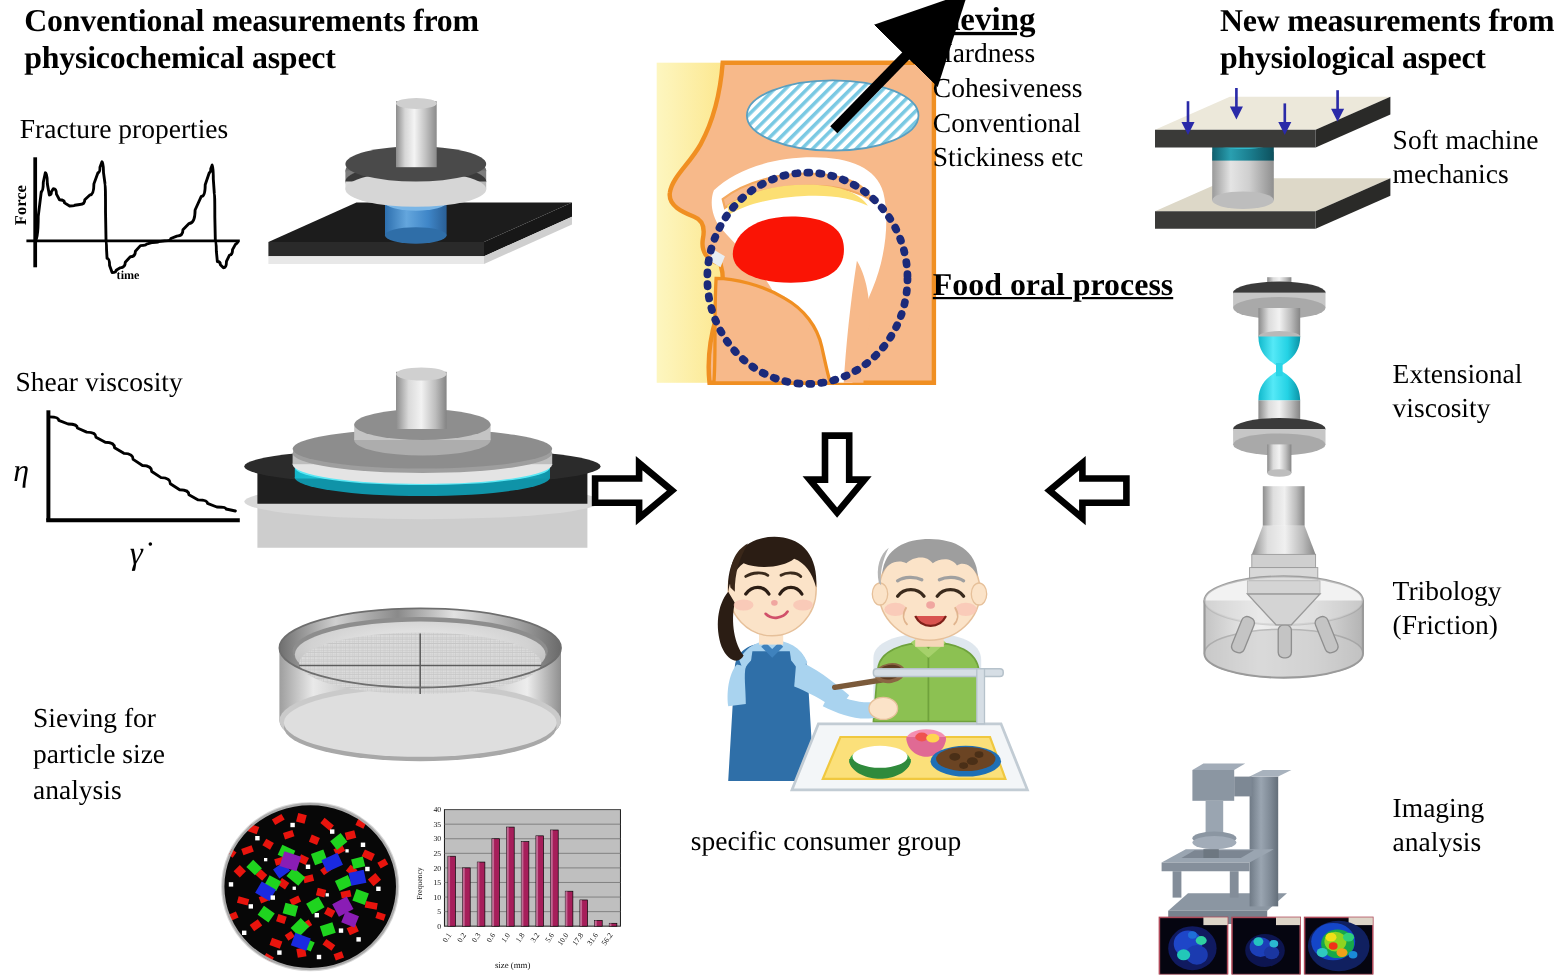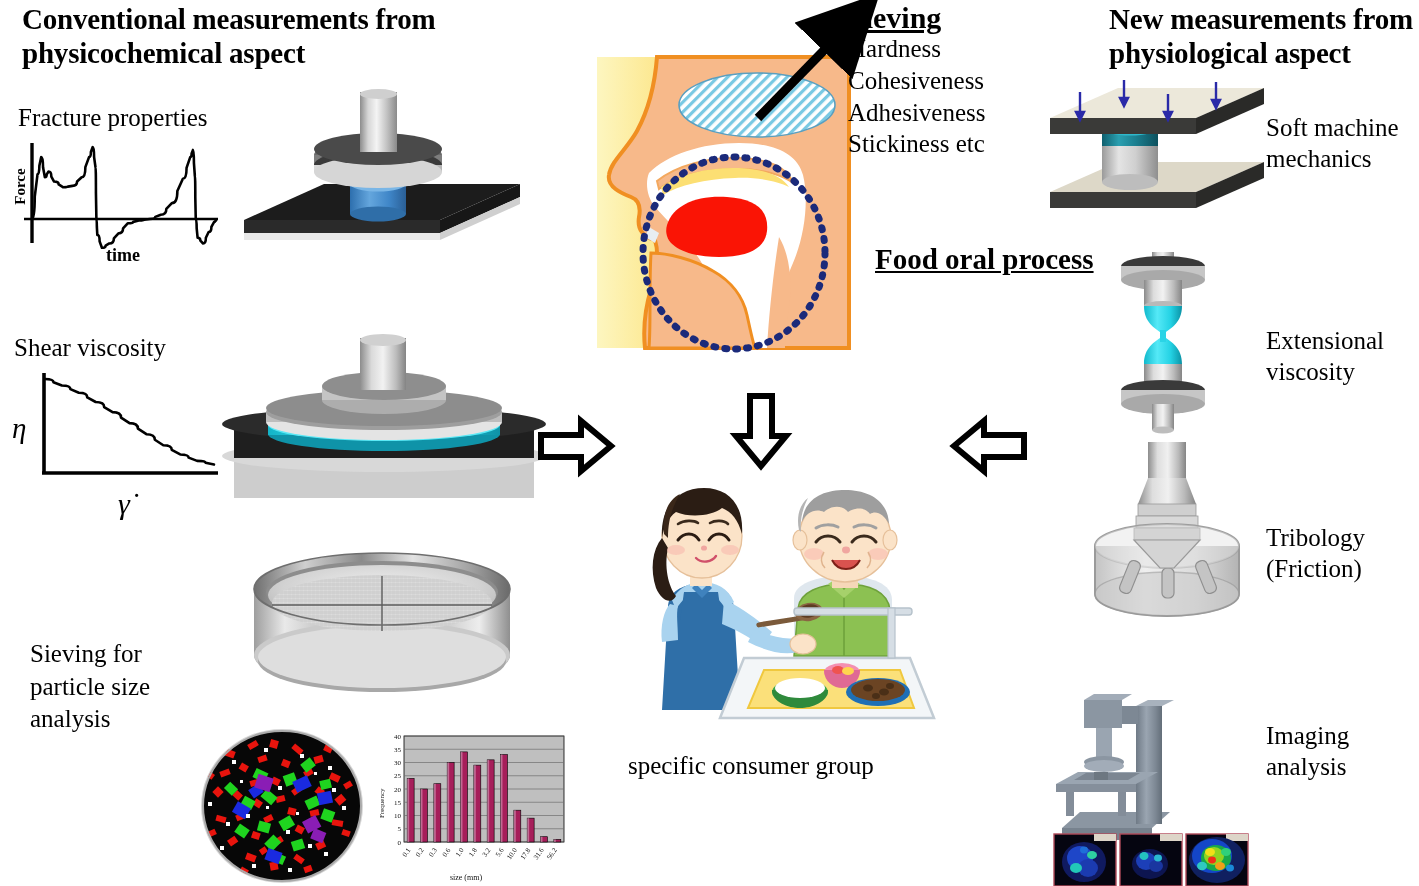--- a/index.html
+++ b/index.html
@@ -46,21 +46,21 @@
 
     <line class="axisline" x1="24" y1="8" x2="24" y2="108" stroke-width="3.4"></line>
 
     <line class="axisline" x1="16" y1="84" x2="210" y2="84" stroke-width="2.4"></line>
 
     <path class="curve" id="fracturePath" d="M24.00,84.00 Q26.76,84.00 26.76,61.68 L29.52,39.36 Q31.36,39.36 31.36,30.72 L33.20,22.08 Q35.04,22.08 35.04,32.16 L36.88,42.24 Q38.72,42.24 38.72,39.36 L40.56,36.48 Q43.32,36.48 43.32,41.52 L46.08,46.56 Q50.68,46.56 50.68,49.44 L55.28,52.32 Q59.88,52.32 59.88,51.60 L64.48,50.88 Q69.08,50.88 69.08,46.56 L73.68,42.24 Q77.36,42.24 77.36,32.16 L81.04,22.08 Q82.88,22.08 82.88,17.04 L84.72,12.00 Q86.10,12.00 86.10,22.08 L87.48,32.16 Q87.94,32.16 87.94,58.08 L88.40,84.00 Q88.86,84.00 88.86,91.92 L89.32,99.84 Q91.62,99.84 91.62,106.32 L93.92,112.80 Q97.60,112.80 97.60,110.64 L101.28,108.48 Q105.88,108.48 105.88,103.44 L110.48,98.40 Q115.08,98.40 115.08,93.36 L119.68,88.32 Q125.20,88.32 125.20,86.88 L130.72,85.44 Q136.24,85.44 136.24,84.72 L141.76,84.00 Q147.28,84.00 147.28,81.84 L152.80,79.68 Q158.32,79.68 158.32,73.92 L163.84,68.16 Q169.36,68.16 169.36,55.92 L174.88,43.68 Q178.56,43.68 178.56,32.88 L182.24,22.08 Q183.62,22.08 183.62,18.48 L185.00,14.88 Q185.92,14.88 185.92,27.84 L186.84,40.80 Q187.30,40.80 187.30,62.40 L187.76,84.00 Q188.68,84.00 188.68,93.36 L189.60,102.72 Q192.36,102.72 192.36,105.60 L195.12,108.48 Q197.88,108.48 197.88,102.72 L200.64,96.96 Q203.40,96.96 203.40,91.92 L206.16,86.88 Q207.08,86.88 207.08,86.16 L208.00,85.44"></path>
   </svg>
 </div>
 <div class="abs" style="left:-10px;top:178px;width:60px;text-align:center;font-size:15px;font-weight:bold;
             transform:rotate(-90deg);">Force</div>
-<div class="abs" style="left:106px;top:245px;font-size:18px;font-weight:bold;">time</div>
+<div class="abs" style="left:106px;top:245px;font-size:11px;font-weight:bold;">time</div>
 
 <div class="abs" style="left:232px;top:92px;width:300px;height:165px;">
   <svg width="300" height="165" viewBox="0 0 300 165">
     <defs>
       <linearGradient id="gRod" x1="0" y1="0" x2="1" y2="0">
         <stop offset="0%" stop-color="#8c8c8c"></stop>
           <stop offset="22%" stop-color="#d6d6d6"></stop>
         <stop offset="45%" stop-color="#f4f4f4"></stop>
           <stop offset="72%" stop-color="#c3c3c3"></stop>
         <stop offset="100%" stop-color="#8a8a8a"></stop>
@@ -473,25 +473,25 @@
       </marker>
     </defs>
     <line x1="18" y1="98" x2="96" y2="18" stroke="#000" stroke-width="9" marker-end="url(#ahead)"></line>
   </svg>
 </div>
 
 <div class="abs lbl bold u" style="left:848px;top:0px;font-size:30px;">Sieving</div>
 <div class="abs lbl" style="left:848px;top:33px;line-height:1.27;">
   <div>Hardness</div>
   <div>Cohesiveness</div>
-  <div>Adhesiveness</div>
+  <div>Conventional</div>
   <div>Stickiness etc</div>
 </div>
 
-<div class="abs lbl bold u" style="left:848px;top:242px;font-size:29px;padding-left:27px;">Food oral process</div>
+<div class="abs lbl bold u" style="left:848px;top:242px;font-size:29px;">Food oral process</div>
 
 <div class="abs" style="left:537px;top:415px;width:78px;height:62px;">
   <svg width="78" height="62" viewBox="0 0 78 62">
     <polygon class="harrow" points="4,20 44,20 44,6 74,31 44,56 44,42 4,42"></polygon>
   </svg>
 </div>
 
 <div class="abs" style="left:730px;top:392px;width:62px;height:78px;">
   <svg width="62" height="78" viewBox="0 0 62 78">
     <polygon class="harrow" points="20,4 42,4 42,44 56,44 31,74 6,44 20,44"></polygon>

